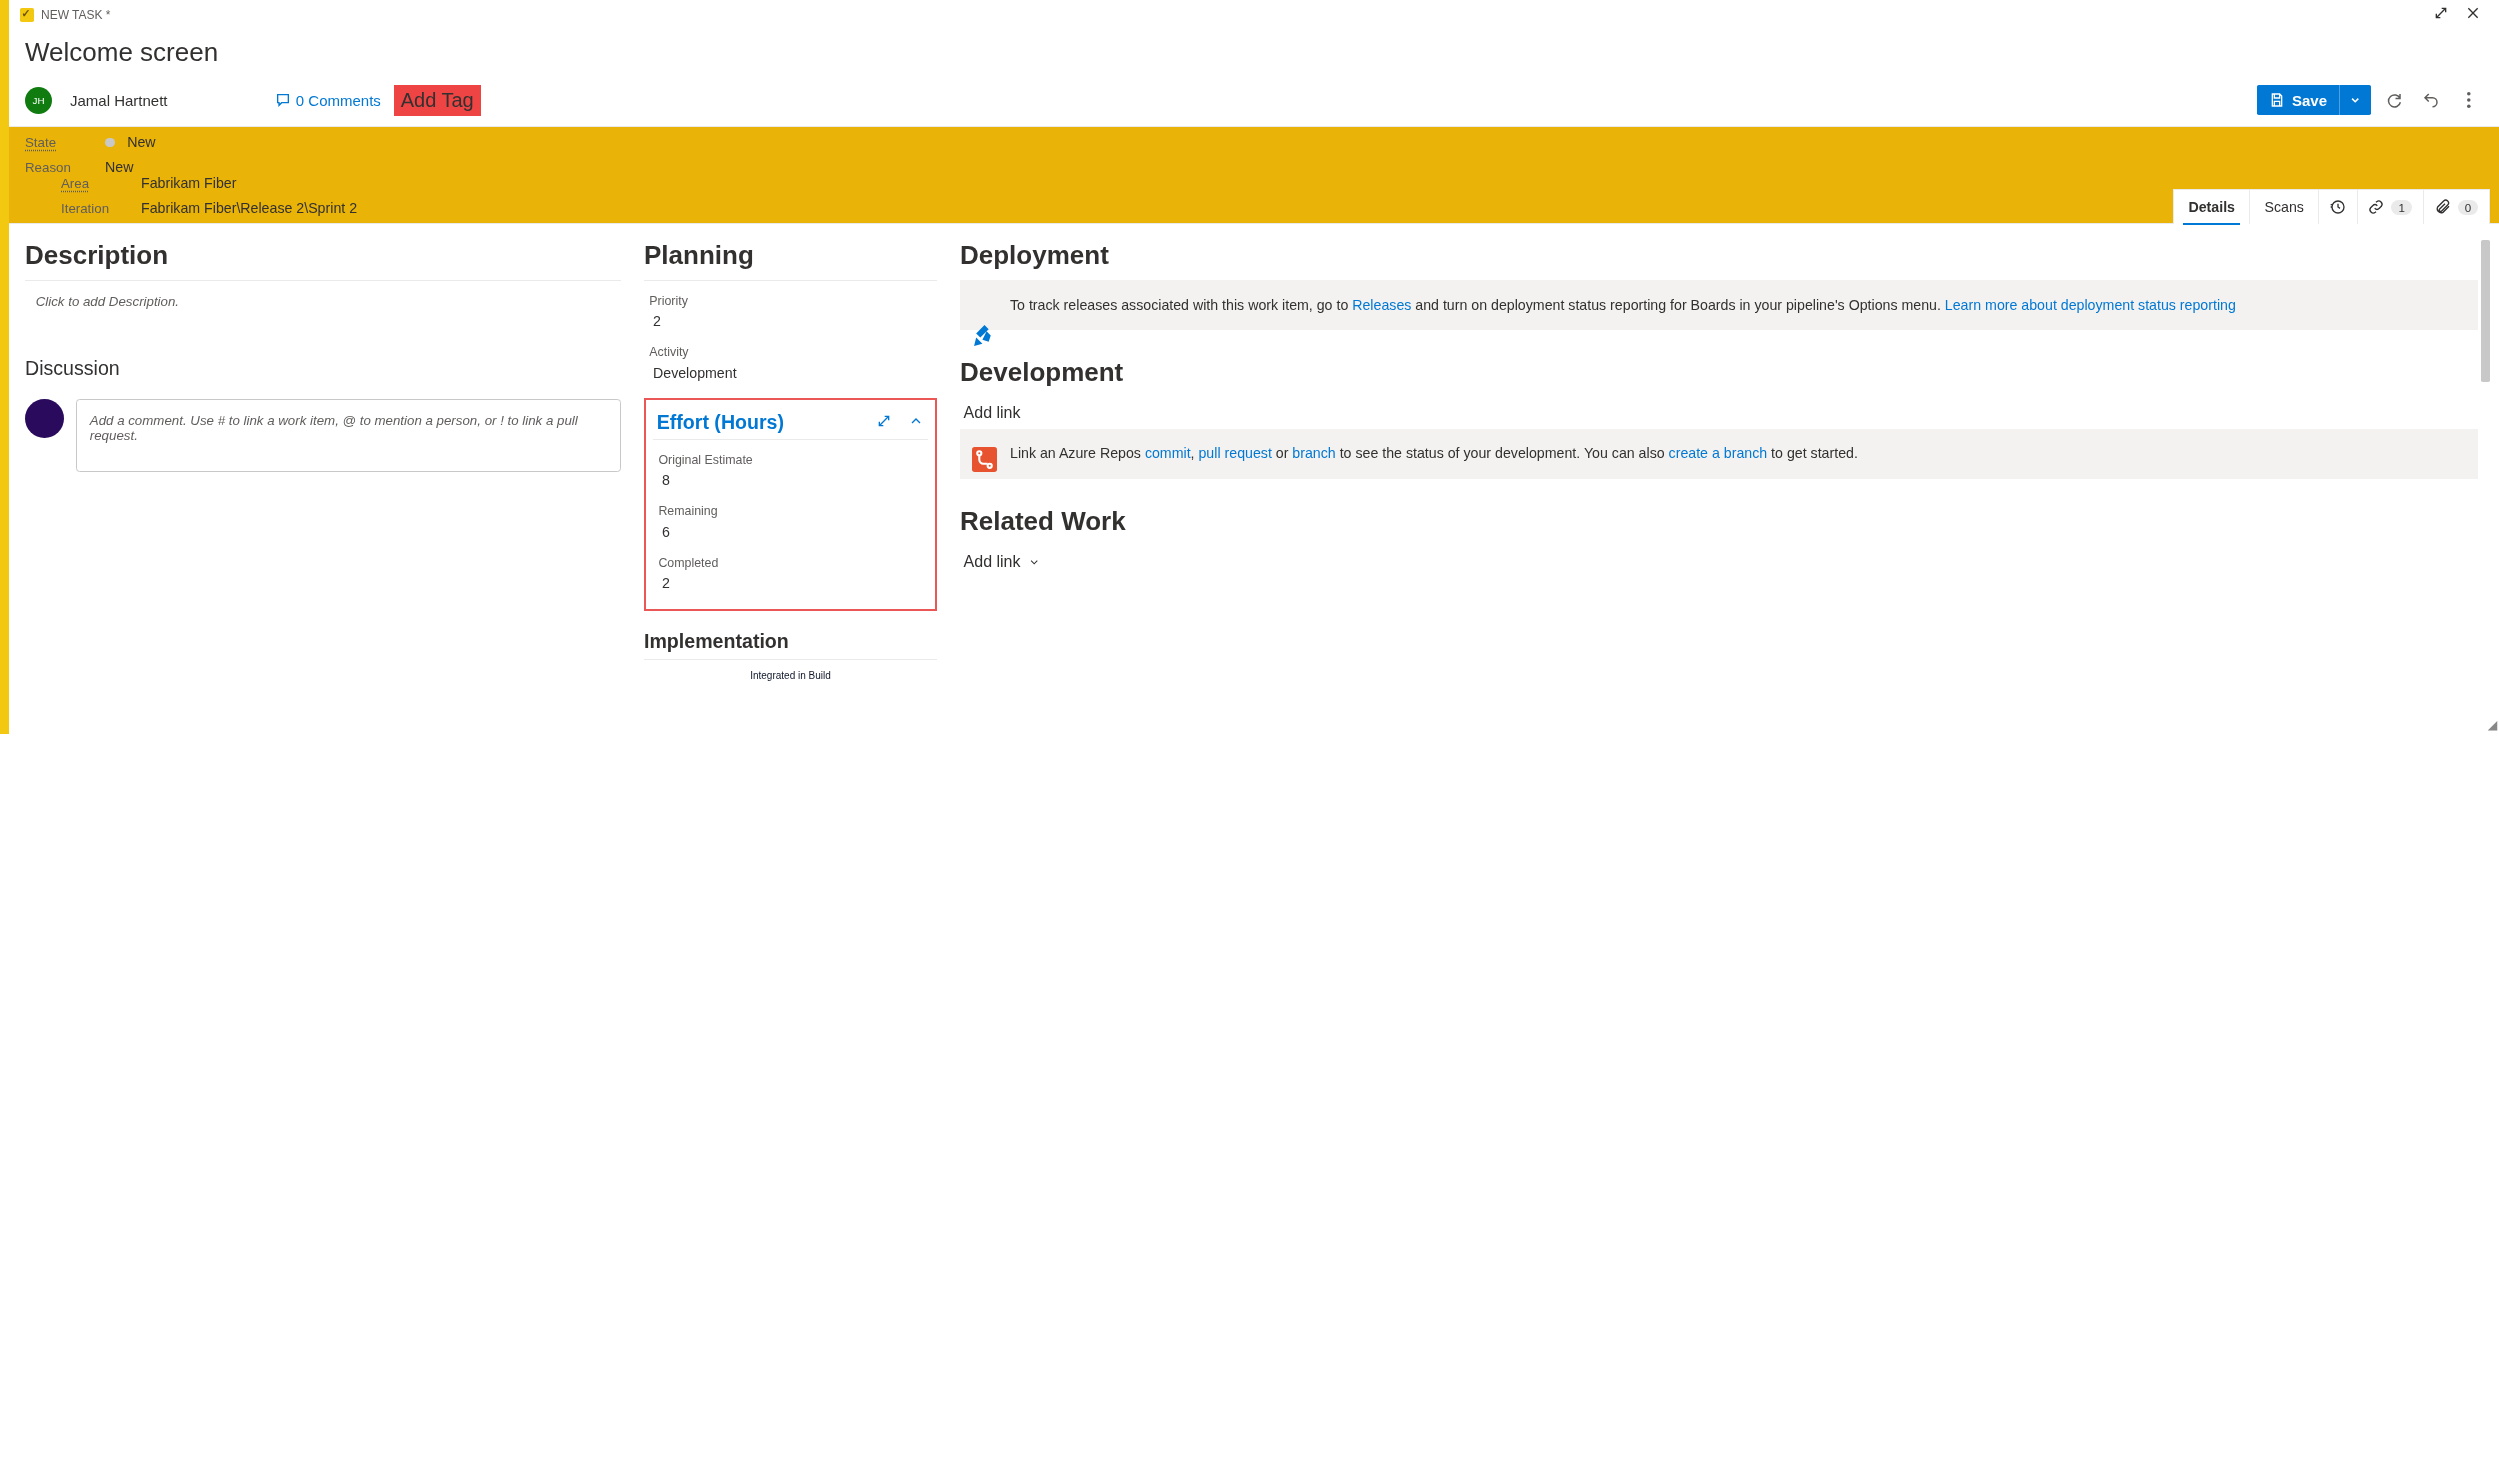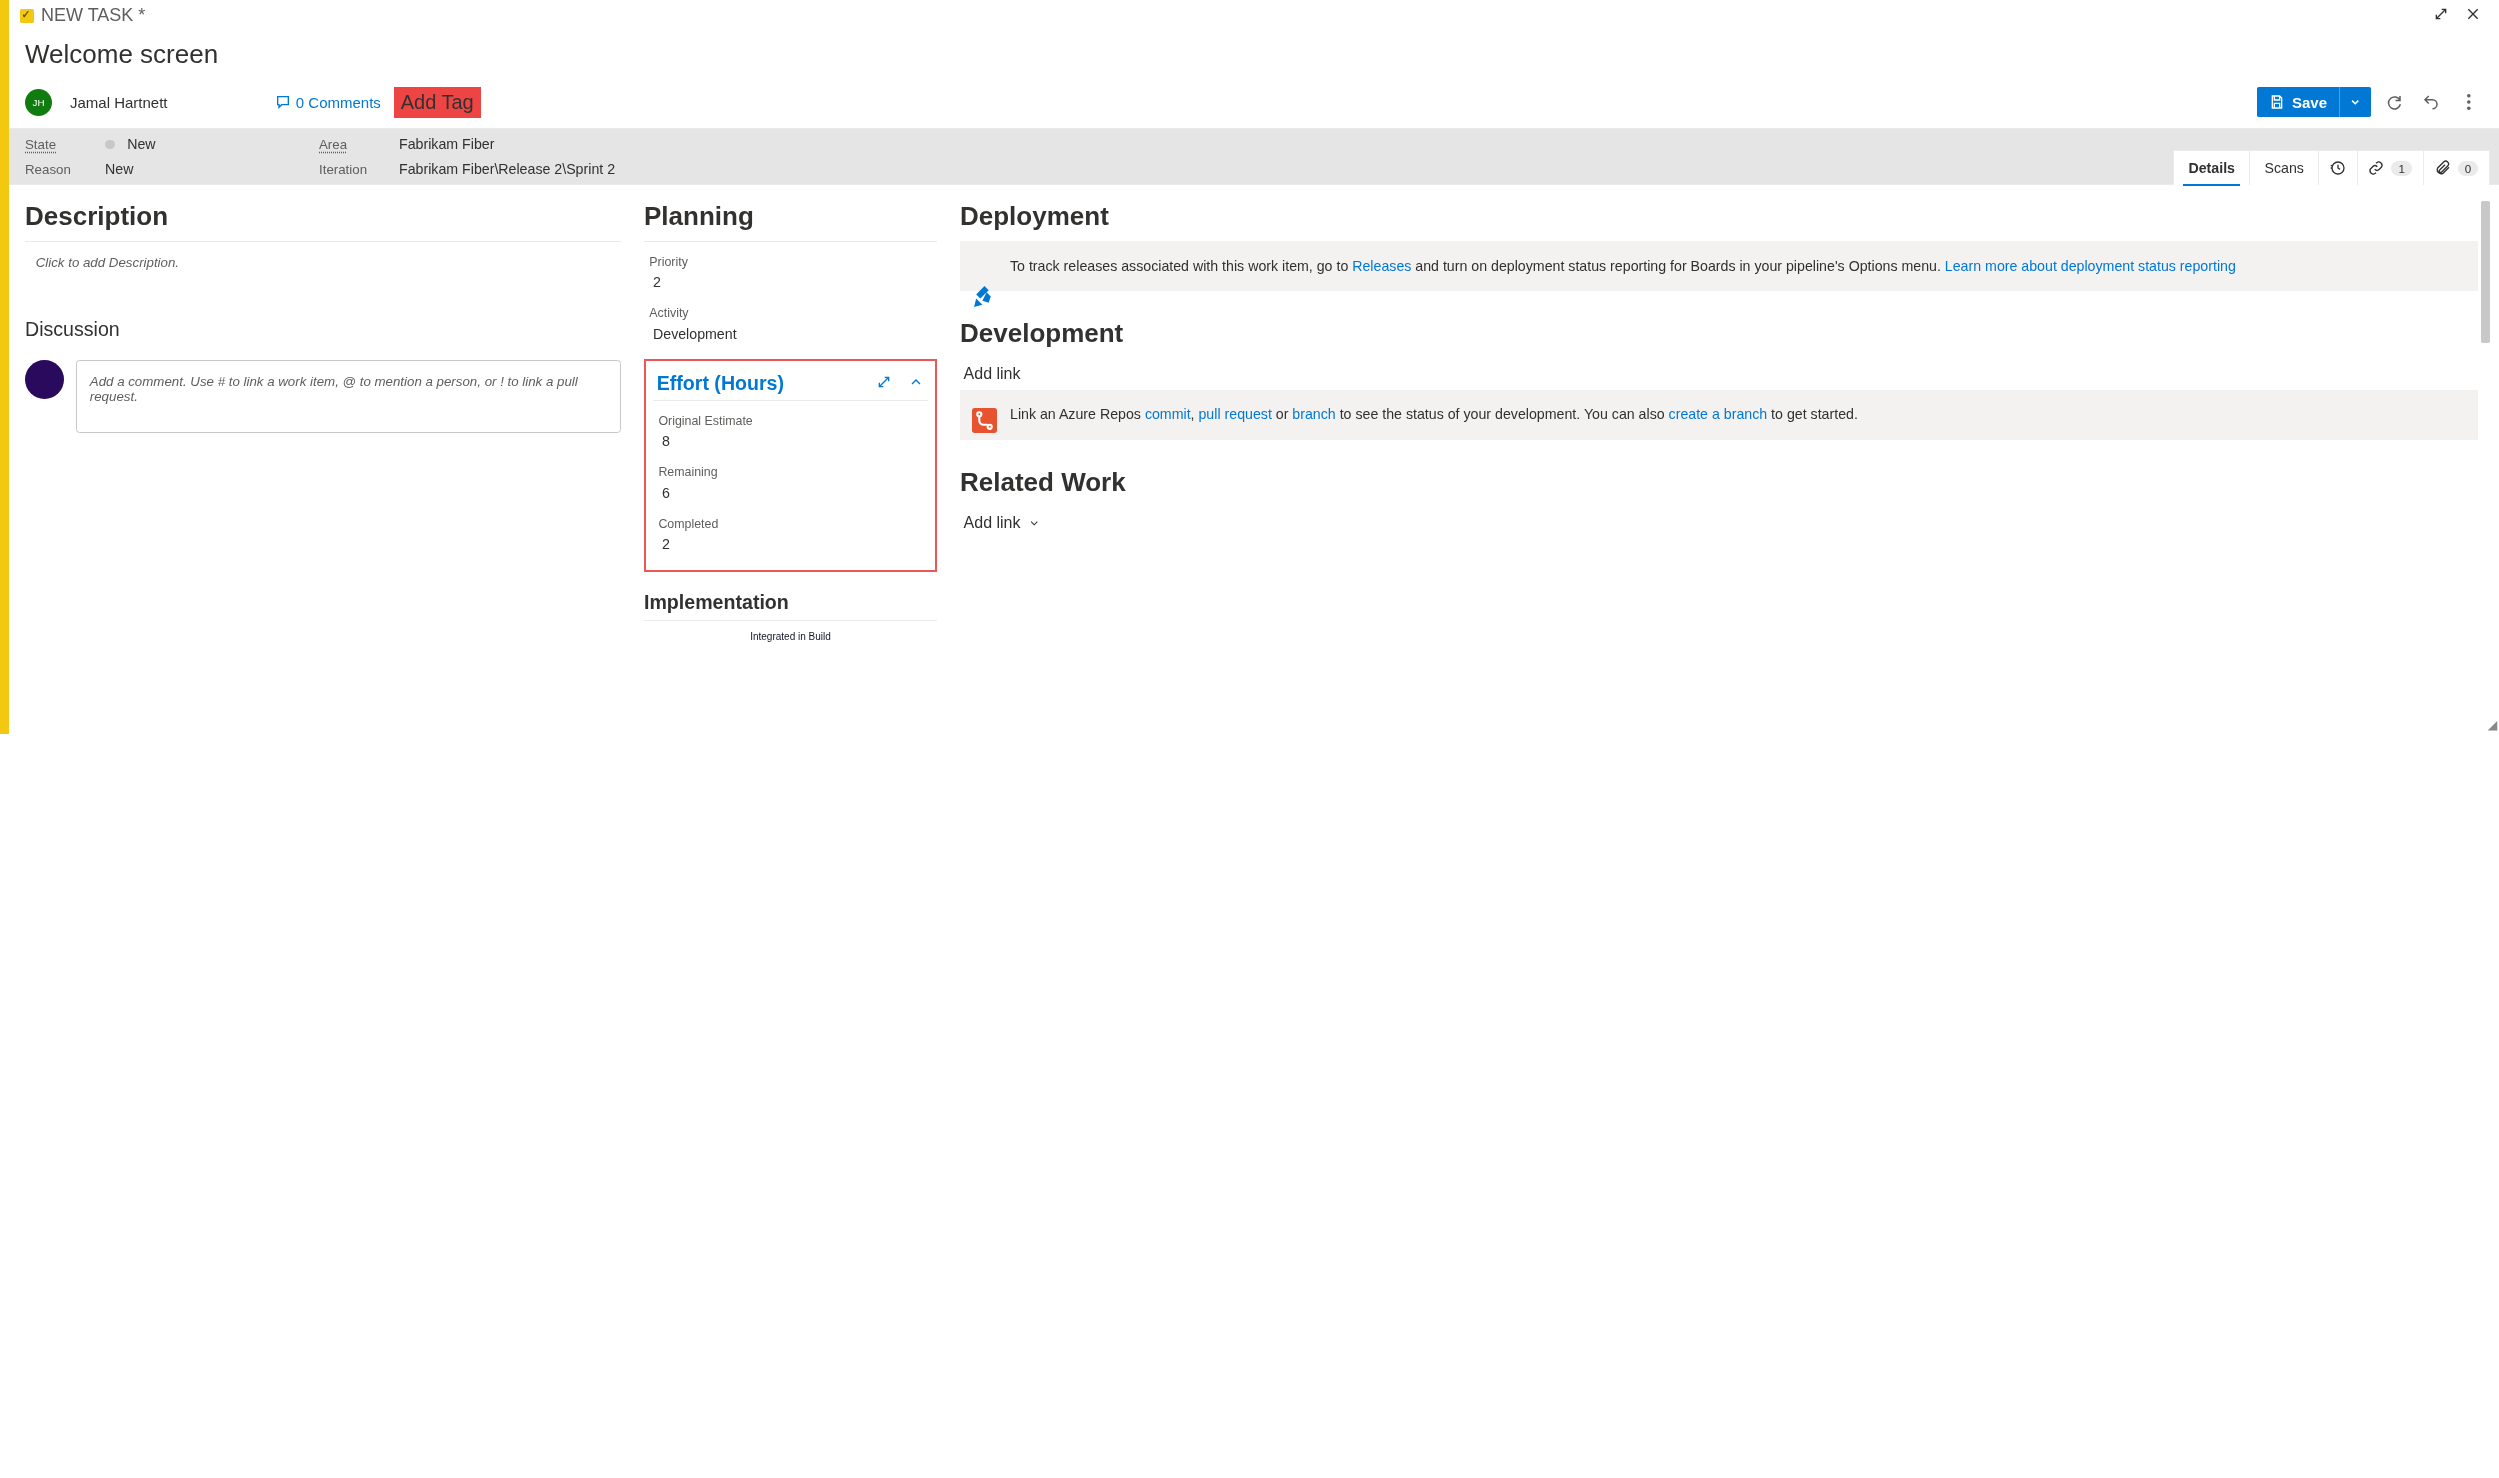--- a/index.html
+++ b/index.html
@@ -1,36 +1,36 @@
 <!DOCTYPE html>
 <html style="font-size:14.2px"><head>
 <meta charset="utf-8">
 <style>
   * { box-sizing: border-box; margin: 0; padding: 0; }
   body { font-family: "Segoe UI", -apple-system, sans-serif; font-size: 12.4px; color: #323130; background: #fff; }
   .root { border-left: 9px solid #f2c811; height: 734px; position: relative; overflow: hidden; }
   .top-bar { display: flex; align-items: center; padding: 5.3px 10.7px; gap: 7.1px; }
   .task-icon { width: 14.2px; height: 14.2px; background: #f2c811; border-radius: 1.8px; position: relative; }
   .task-icon::after { content: "✓"; color: #6e5200; font-size: 10.7px; position: absolute; top: -0.9px; left: 1.8px; font-weight: bold; }
-  .task-type { color: #605e5c; font-size: 18px; flex: 1; }
+  .task-type { color: #605e5c; font-size: 12px; flex: 1; }
   .header-icons { display: flex; gap: 16px; align-items: center; padding-right: 7.1px; }
   .svg-icon { stroke: #323130; }
   .title { font-size: 26px; font-weight: 400; color: #323130; padding: 7.1px 16px 12.4px; }
   .meta-row { display: flex; align-items: center; padding: 5.3px 16px 10.7px; gap: 18px; }
   .avatar { width: 27px; height: 27px; border-radius: 50%; background: #107c10; color: #fff; font-size: 9.8px; display: flex; align-items: center; justify-content: center; font-weight: 400;}
   .user-name { font-size: 15px; }
   .comments-link { color: #0078d4; font-size: 15px; display: flex; align-items: center; gap: 5.3px; }
   .add-tag { background: #ef4444; padding: 3.6px 7.1px; font-size: 20px; margin-left:-5.3px;text-align:center; }
   .meta-right { margin-left: auto; display: flex; align-items: center; gap: 9px; }
   .save-btn { background: #0078d4; color: #fff; border: none; height: 30px; display: flex; align-items: center; border-radius: 1.8px; }
   .save-btn .save-main { display: flex; align-items: center; gap: 7.1px; padding: 0 12.4px; font-size: 15px; font-weight: 600; }
   .save-btn .save-drop { border-left: 0.9px solid rgba(255,255,255,0.3); padding: 0 9px; height: 100%; display:flex; align-items:center;}
   .icon-btn { width: 28.4px; height: 28.4px; display: flex; align-items: center; justify-content: center; color: #605e5c; }
   
-  .class-strip { background: #e5e5e5; border-top: 0.9px solid #eaeaea; border-bottom: 0.9px solid #eaeaea; display: flex; padding: 7.1px 16px; position: relative; }
+  .class-strip { background: #eab308; border-top: 0.9px solid #eaeaea; border-bottom: 0.9px solid #eaeaea; display: flex; padding: 7.1px 16px; position: relative; flex-direction: column; }
   .class-left { display: grid; grid-template-columns: 80px 178px; row-gap: 9px; align-items:center; }
   .class-mid { display: grid; grid-template-columns: 80px 267px; row-gap: 9px; align-items:center; margin-left: 36px;}
   .field-label { color: #605e5c; font-size: 13.3px; }
   .field-label.underline { text-decoration: underline dotted; text-decoration-color: #605e5c; text-underline-offset:2.7px; }
   .state-dot { width: 9.8px; height: 9.8px; border-radius: 50%; background: #c8c8c8; display: inline-block; margin-right: 12.4px;}
   .field-value { font-size: 14.2px; color: #323130; }
   
   .tabs-bar { position: absolute; right: 9px; bottom: -0.9px; display: flex; align-items: center; }
   .tab { border: 0.9px solid #eaeaea; border-bottom: none; background: #fff; padding: 9px 14.2px; font-size: 14.2px; color: #323130; margin-left: -0.9px; position: relative; }
   .tab.active { font-weight: 600; }

